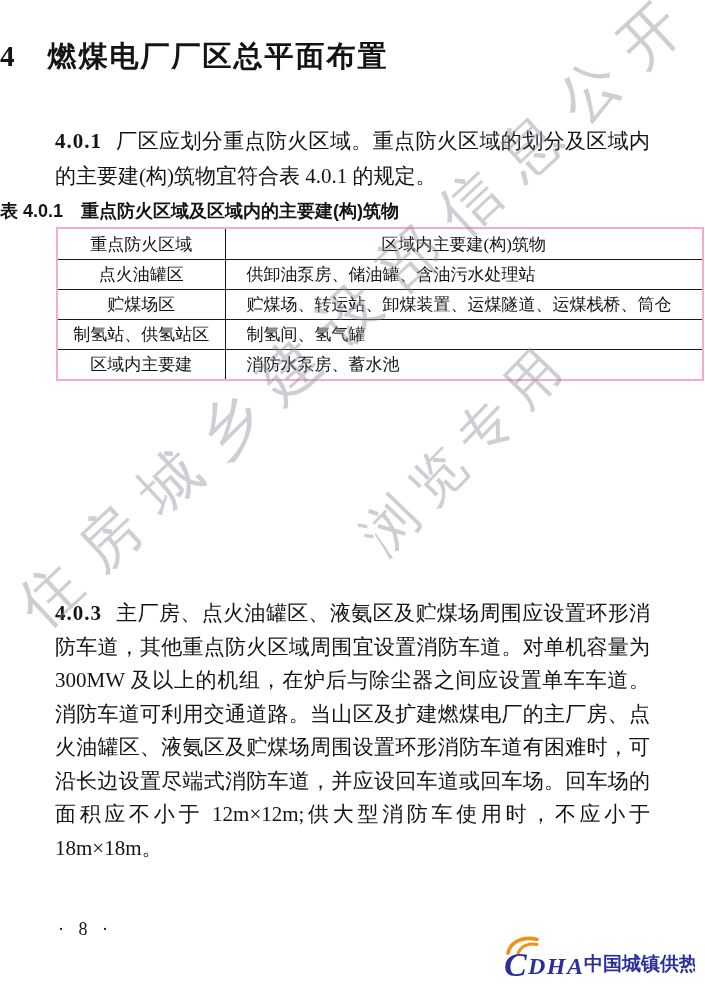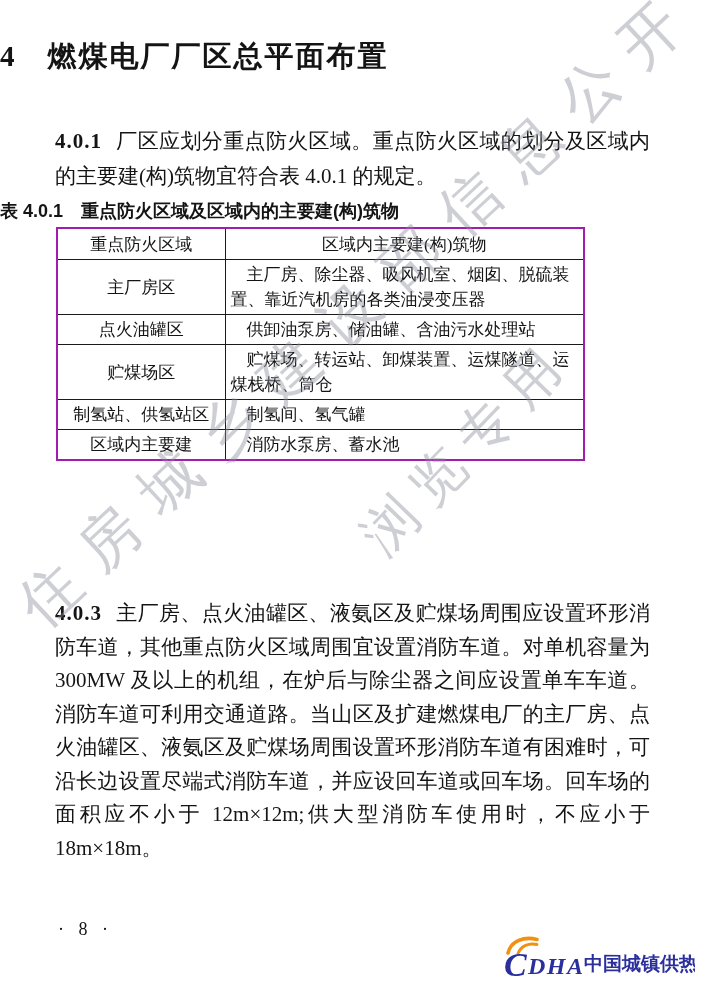--- a/index.html
+++ b/index.html
@@ -44,24 +44,24 @@
   .p3{top:597px;line-height:33.5px;}
   .p4{top:829px;line-height:33px;}
   
   .tbl-title{
     position:absolute;top:199px;left:0;width:100%;
     font-family:"Liberation Sans", sans-serif;
     font-weight:bold;font-size:18px;
   }
   table.tbl{
     position:absolute;left:56px;top:227px;
-    width:529px;
+    width:648px;
     border-collapse:collapse;
     table-layout:fixed;
-    border:2px solid #a21caf;
+    border:2px solid #f9a8d4;
     z-index:2;
   }
   table.tbl th, table.tbl td{
     border:1px solid #1a1a1a;
     font-size:17px;
     font-weight:normal;
     padding:2px 5px;
     vertical-align:middle;
   }
   table.tbl th{height:26px;text-align:center;}
@@ -95,26 +95,20 @@
         <col>
       </colgroup>
     <thead>
       <tr>
         <th>重点防火区域</th>
         <th>区域内主要建(构)筑物</th>
       </tr>
     </thead>
     <tbody>
       <tr>
-        <td class="zone">主厂房区</td>
-        <td class="bld">
-            <p>主厂房、除尘器、吸风机室、烟囱、脱硫装置、靠近汽机房的各类油浸变压器</p>
-          </td>
-      </tr>
-      <tr>
         <td class="zone">点火油罐区</td>
         <td class="bld">
             <p>供卸油泵房、储油罐、含油污水处理站</p>
           </td>
       </tr>
       <tr>
         <td class="zone">贮煤场区</td>
         <td class="bld">
             <p>贮煤场、转运站、卸煤装置、运煤隧道、运煤栈桥、筒仓</p>
           </td>

